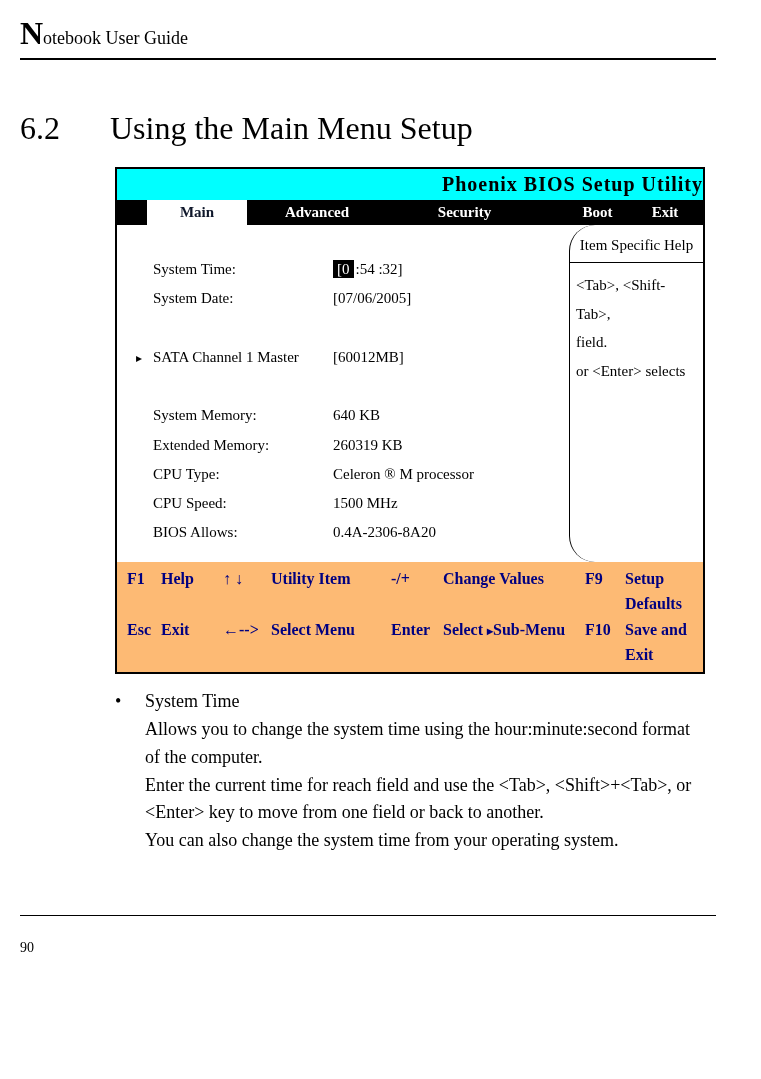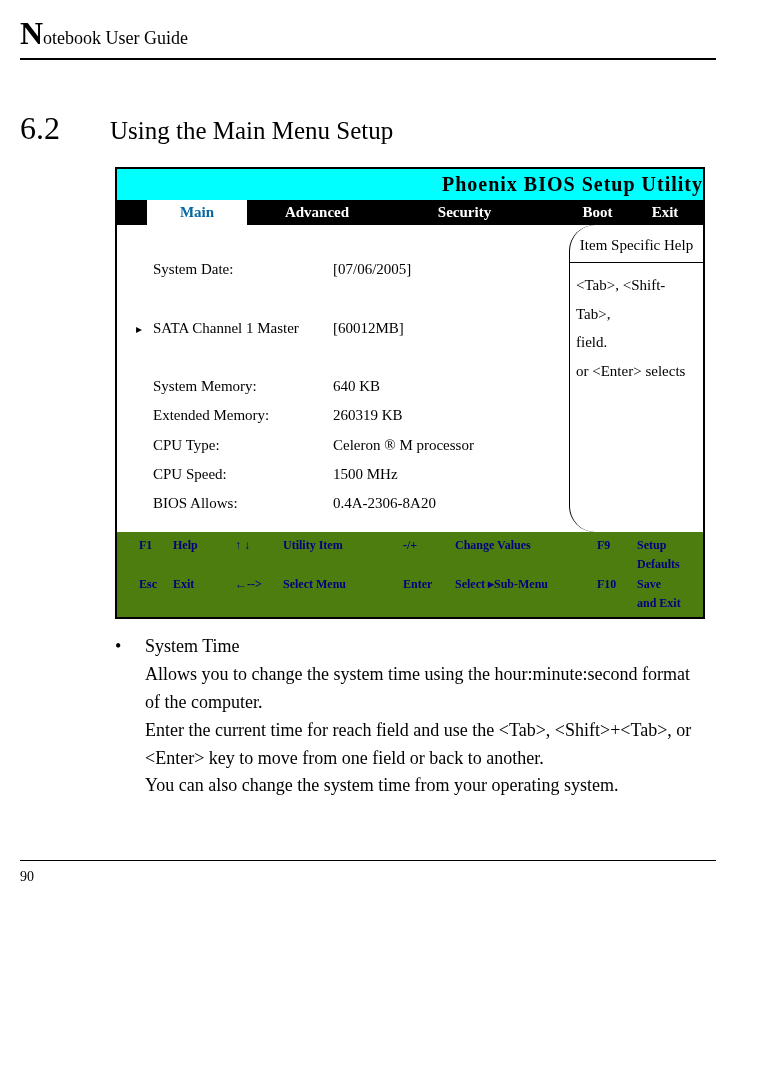--- a/index.html
+++ b/index.html
@@ -31,21 +31,21 @@
       margin-bottom: 20px;
     }
     .section-num {
       font-family: Georgia, serif;
       font-size: 32px;
       width: 90px;
       flex-shrink: 0;
     }
     .section-title {
       font-family: Georgia, serif;
-      font-size: 25px;
+      font-size: 32px;
     }
     .bios-box {
       margin-left: 95px;
       width: 590px;
       border: 2px solid #000;
     }
     .bios-title {
       background: #00ffff;
       color: #000;
       font-family: Georgia, 'Times New Roman', serif;
@@ -61,21 +61,21 @@
       display: flex;
       font-family: 'Times New Roman', serif;
       font-weight: bold;
       font-size: 15px;
     }
     .menubar .spacer-left { width: 30px; }
     .menubar .tab {
       padding: 4px 0;
       text-align: center;
     }
-    .menubar .tab-main { background: #fff; color: #0369a1; width: 100px; }
+    .menubar .tab-main { background: #fff; color: #0f172a; width: 100px; }
     .menubar .tab-adv { width: 140px; }
     .menubar .tab-sec { width: 155px; }
     .menubar .spacer-mid { width: 18px; }
     .menubar .tab-boot { width: 75px; }
     .menubar .tab-exit { width: 60px; }
     .bios-body {
       display: flex;
       font-family: 'Times New Roman', serif;
       font-size: 15px;
     }
@@ -104,26 +104,26 @@
     .col-arrow { width: 28px; text-align: center; }
     .col-label { width: 180px; }
     .col-value { flex: 1; }
     .highlight-box {
       background: #000;
       color: #fff;
       padding: 1px 4px;
       margin-right: 2px;
     }
     .bios-footer {
-      background: #4d7c0f;
+      background: #fdba74;
       color: #000080;
       font-family: 'Times New Roman', serif;
       font-weight: bold;
-      font-size: 12px;
-      padding: 4px 22px;
+      font-size: 16px;
+      padding: 4px 10px;
     }
     .footer-row {
       display: flex;
       line-height: 1.6;
     }
     .fk1 { width: 34px; }
     .fk2 { width: 62px; }
     .fk3 { width: 48px; }
     .fk4 { width: 120px; }
     .fk5 { width: 52px; }
@@ -138,21 +138,21 @@
       font-size: 18px;
       line-height: 1.55;
       width: 590px;
     }
     .bullet-row { display: flex; }
     .bullet-dot { width: 30px; }
     .bullet-content { flex: 1; }
     .page-footer {
       border-top: 1px solid #000;
       margin-top: 60px;
-      padding-top: 8px;
+      padding-top: 24px;
       font-family: 'Times New Roman', serif;
       font-size: 14px;
     }
   </style>
 </head>
 <body>
 
 <div class="page">
 
   <div class="header-title">
@@ -173,20 +173,27 @@
       <div class="tab tab-adv">Advanced</div>
       <div class="tab tab-sec">Security</div>
       <div class="spacer-mid"></div>
       <div class="tab tab-boot">Boot</div>
       <div class="tab tab-exit">Exit</div>
     </div>
 
     <div class="bios-body">
       <div class="bios-main">
         <div style="height:18px"></div>
+        <div class="bios-row">
+          <div class="col-arrow"></div>
+          <div class="col-label">System Time:</div>
+          <div class="col-value">
+            <span class="highlight-box">[0</span><span>:54 :32]</span>
+          </div>
+        </div>
         <div class="bios-row">
           <div class="col-arrow"></div>
           <div class="col-label">System Date:</div>
           <div class="col-value">[07/06/2005]</div>
         </div>
         <div class="bios-row">
             <div class="col-arrow"></div>
             <div class="col-label">&nbsp;</div>
           </div>
         <div class="bios-row">

